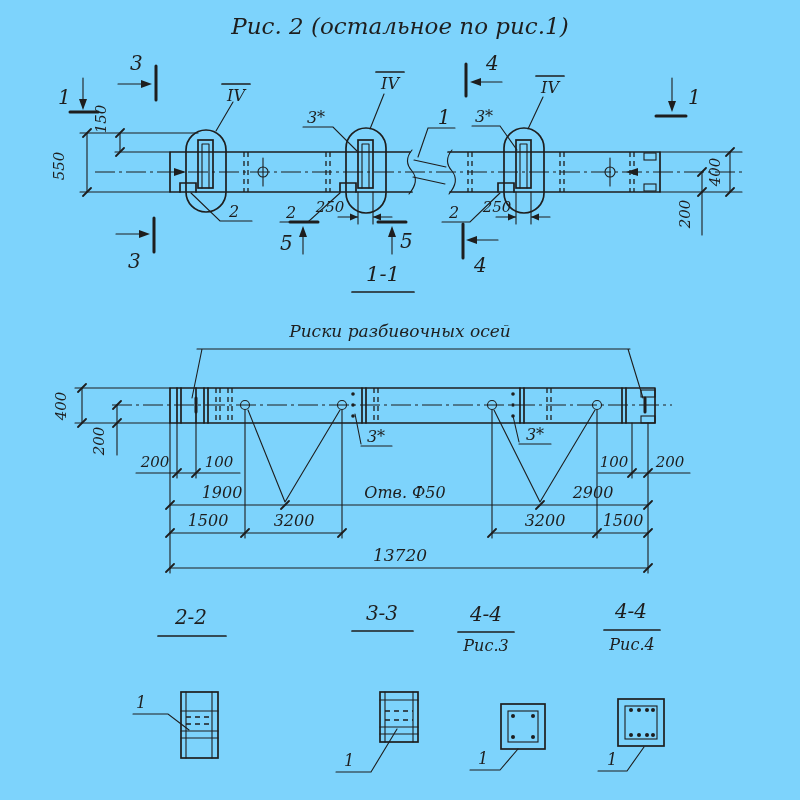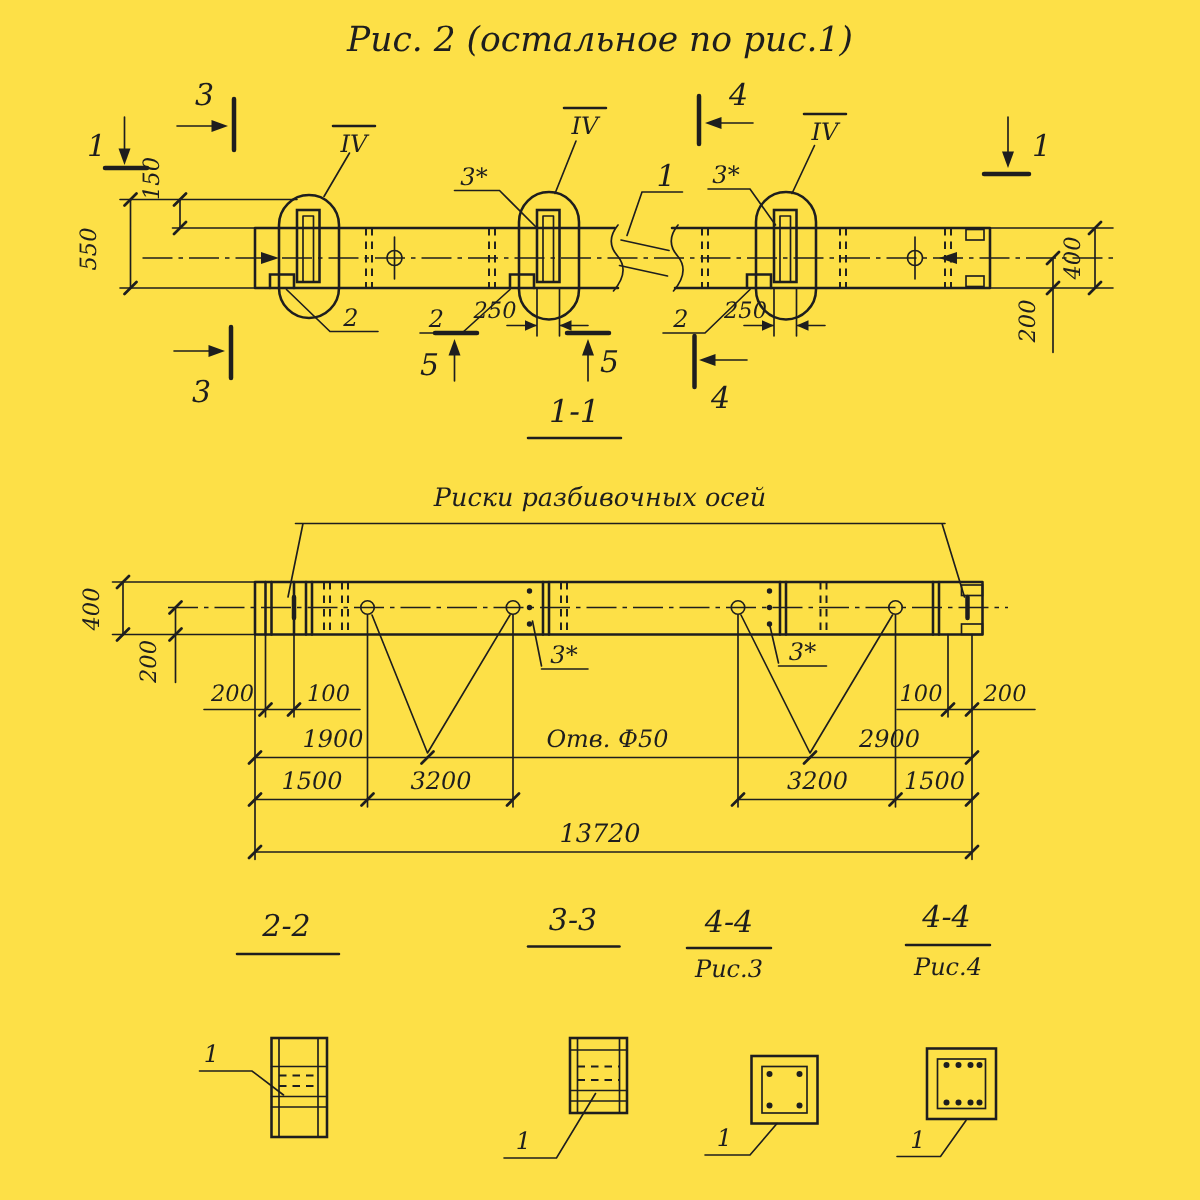--- a/index.html
+++ b/index.html
@@ -1,16 +1,16 @@
 <!DOCTYPE html>
 <html><head>
 <meta charset="utf-8">
 <style>
   html,body{margin:0;padding:0;background:#ffffff;}
-  .page{width:800px;height:800px;position:relative;background:#fde047;overflow:hidden;}
+  .page{width:800px;height:800px;position:relative;background:#7dd3fc;overflow:hidden;}
   svg{position:absolute;left:0;top:0;}
   .ln{stroke:#1e1e1e;stroke-width:1.7;fill:none;stroke-linecap:round;}
   .tn{stroke:#1e1e1e;stroke-width:1.1;fill:none;stroke-linecap:round;}
   .thk{stroke:#1e1e1e;stroke-width:3;fill:none;stroke-linecap:round;}
   .dash{stroke:#1e1e1e;stroke-width:1.3;fill:none;stroke-dasharray:5 4;}
   .cl{stroke:#1e1e1e;stroke-width:1;fill:none;stroke-dasharray:20 4 3 4;}
   .tk{stroke:#1e1e1e;stroke-width:1.8;fill:none;stroke-linecap:round;}
   .fl{fill:#1e1e1e;stroke:none;}
   .hw{font-family:"DejaVu Serif",serif;font-style:italic;fill:#1e1e1e;}
   .t23{font-size:23px;} .t21{font-size:21px;} .t20{font-size:20px;}

